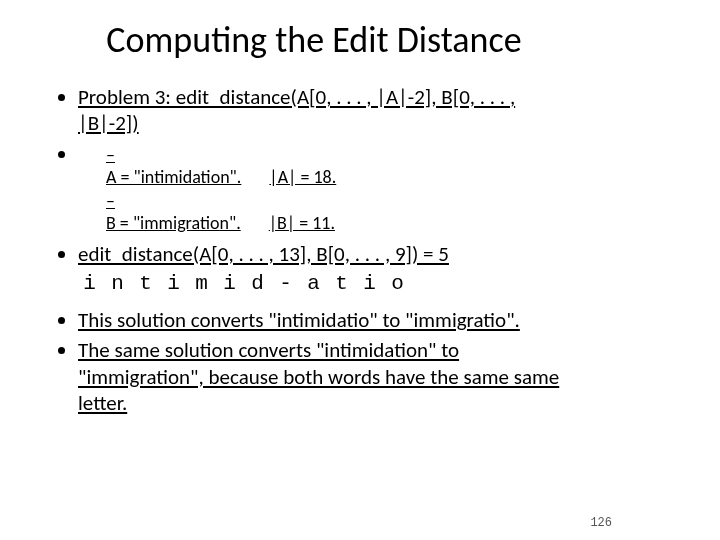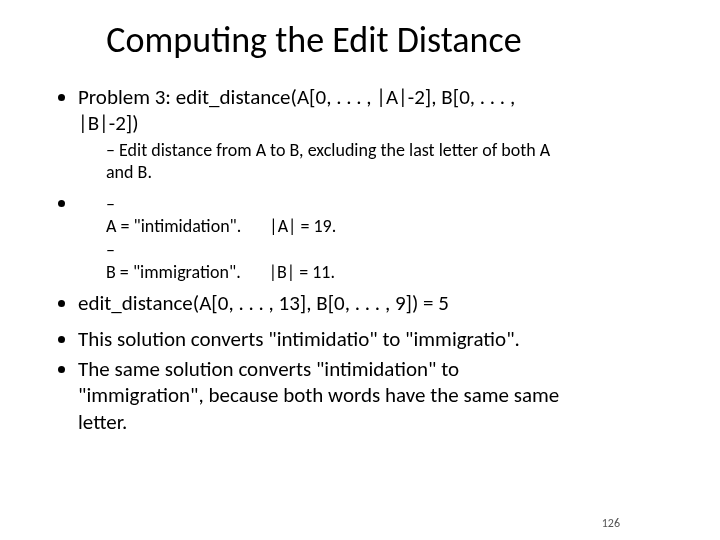--- a/index.html
+++ b/index.html
@@ -27,20 +27,21 @@
   }
   ul.top {
     list-style: disc;
     padding-left: 30px;
     margin: 0;
   }
   ul.top > li {
     font-size: 21px;
     margin: 2px 14px 4px 0;
     line-height: 1.25;
+    text-decoration: underline;
   }
   ul.sub {
     list-style: none;
     padding-left: 28px;
     margin: 2px 0 6px 0;
   }
   ul.sub > li {
     font-size: 18px;
     margin: 1px 0;
   }
@@ -68,64 +69,63 @@
     width: 28px;
     text-align: center;
     font-size: 21px;
   }
   .mono-line {
     margin: 1px 0 1px 28px;
     line-height: 1.25;
   }
   .page-num {
     position: absolute;
-    right: 8px;
+    right: 16px;
     bottom: 10px;
     font-size: 12px;
     color: #555;
+    font-family: Liberation Mono, monospace;
   }
 </style>
 </head>
 <body>
 
 <div class="slide">
   <h1 class="title">Computing the Edit Distance</h1>
 
   <ul class="top">
     <li>
       <span>Problem 3: edit_distance(A[0, . . . , |A|-2], B[0, . . . , |B|-2])</span>
-      <ul class="sub">
-        <li>Edit distance from A to B, excluding the last letter of both A and B.</li>
-      </ul>
     </li>
 
     <li>
       <ul class="sub">
         <li>
           <span class="examp-table">
             <span class="examp-row">
               <span class="examp-cell">A = "intimidation".</span>
-              <span class="examp-cell">|A| = 19.</span>
+              <span class="examp-cell">|A| = 18.</span>
             </span>
           </span>
         </li>
         <li>
           <span class="examp-table">
             <span class="examp-row">
               <span class="examp-cell">B = "immigration".</span>
               <span class="examp-cell">|B| = 11.</span>
             </span>
           </span>
         </li>
       </ul>
     </li>
 
     <li>edit_distance(A[0, . . . , 13], B[0, . . . , 9]) = 5</li>
   </ul>
 
+  <div class="mono mono-line" id="row1"><span class="c">i</span><span class="c">n</span><span class="c">t</span><span class="c">i</span><span class="c">m</span><span class="c">i</span><span class="c">d</span><span class="c">-</span><span class="c">a</span><span class="c">t</span><span class="c">i</span><span class="c">o</span></div>
 
   <ul class="top" style="margin-top:10px">
     <li>This solution converts "intimidatio" to "immigratio".</li>
     <li>The same solution converts "intimidation" to "immigration", because both words have the same same letter.</li>
   </ul>
 
   <div class="page-num">126</div>
 </div>
 
 </body></html>

